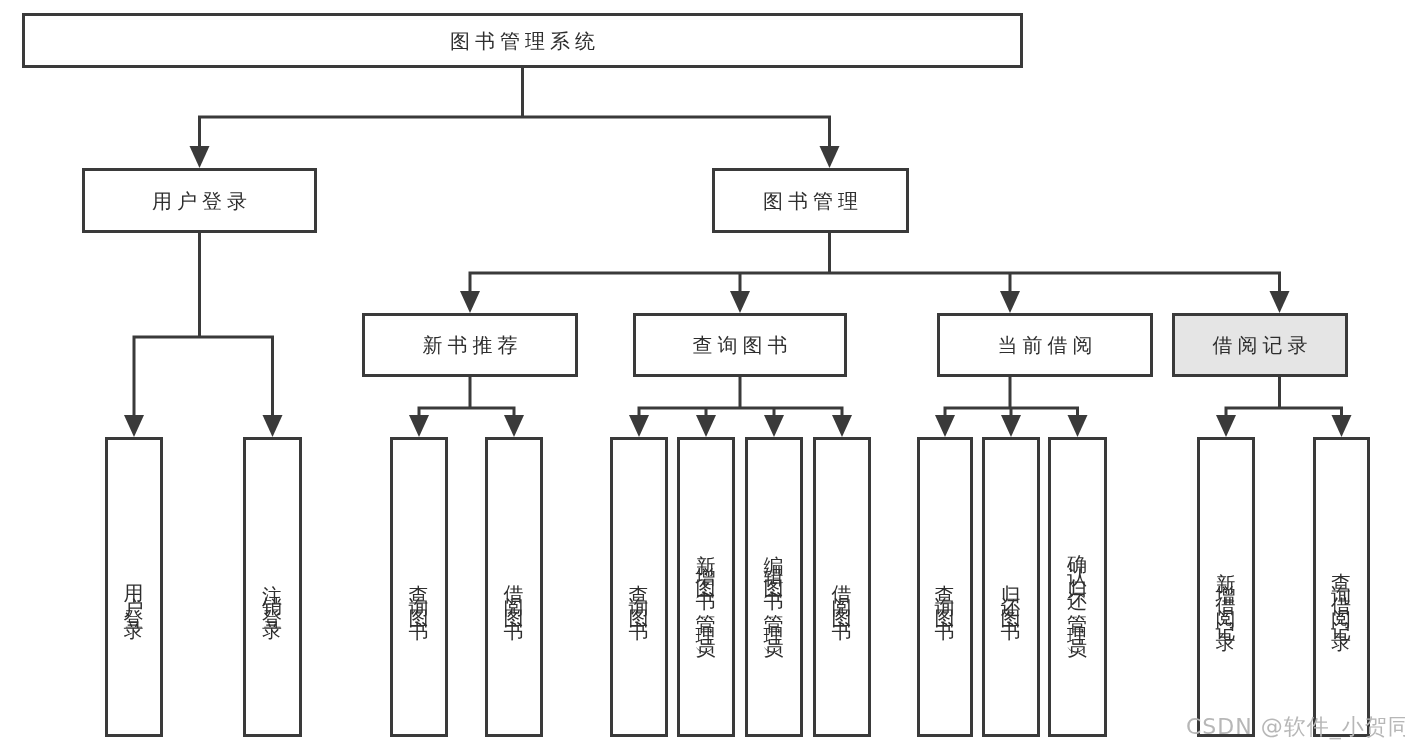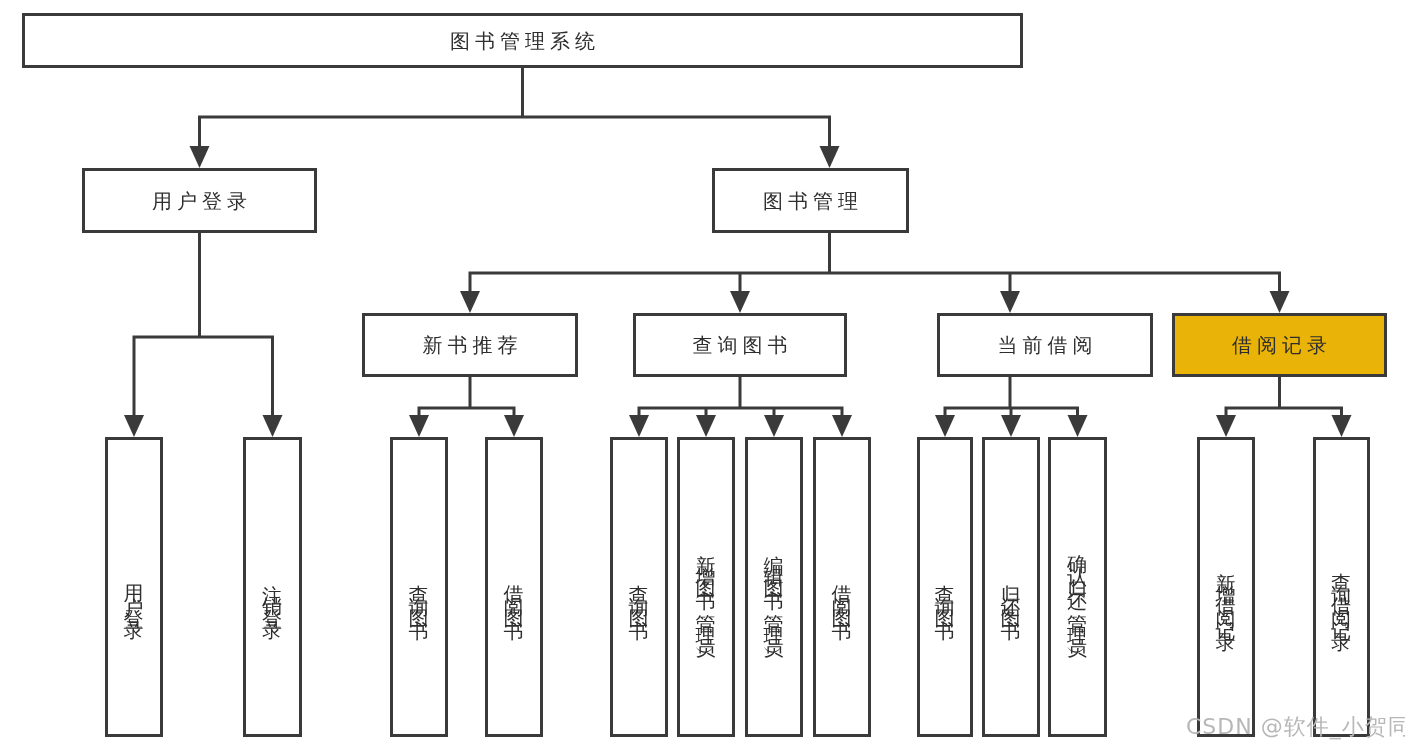--- a/index.html
+++ b/index.html
@@ -90,21 +90,21 @@
       </div>
       <div class="node node-horizontal" style="left: 362px; top: 313px; width: 216px; height: 64px; border-color: rgb(58, 58, 58); background: rgb(255, 255, 255); color: rgb(46, 46, 46);">
         <span class="label">新书推荐</span>
       </div>
       <div class="node node-horizontal" style="left: 633px; top: 313px; width: 214px; height: 64px; border-color: rgb(58, 58, 58); background: rgb(255, 255, 255); color: rgb(46, 46, 46);">
         <span class="label">查询图书</span>
       </div>
       <div class="node node-horizontal" style="left: 902px; top: 313px; width: 216px; height: 64px; border-color: rgb(58, 58, 58); background: rgb(255, 255, 255); color: rgb(46, 46, 46); margin-left: 35px;">
         <span class="label">当前借阅</span>
       </div>
-      <div class="node node-horizontal" style="left: 1172px; top: 313px; width: 215px; height: 64px; border-color: rgb(58, 58, 58); background: #eab308; color: rgb(46, 46, 46);">
+      <div class="node node-horizontal" style="left: 1172px; top: 313px; width: 176px; height: 64px; border-color: rgb(58, 58, 58); background: #e5e5e5; color: rgb(46, 46, 46);">
         <span class="label">借阅记录</span>
       </div>
       <div class="node node-vertical" style="left: 105px; top: 437px; width: 58px; height: 300px; border-color: rgb(58, 58, 58); background: rgb(255, 255, 255); color: rgb(46, 46, 46);">
         <span class="label">用户登录</span>
       </div>
       <div class="node node-vertical" style="left: 243px; top: 437px; width: 59px; height: 300px; border-color: rgb(58, 58, 58); background: rgb(255, 255, 255); color: rgb(46, 46, 46);">
         <span class="label">注销登录</span>
       </div>
       <div class="node node-vertical" style="left: 390px; top: 437px; width: 58px; height: 300px; border-color: rgb(58, 58, 58); background: rgb(255, 255, 255); color: rgb(46, 46, 46);">
         <span class="label">查询图书</span>

